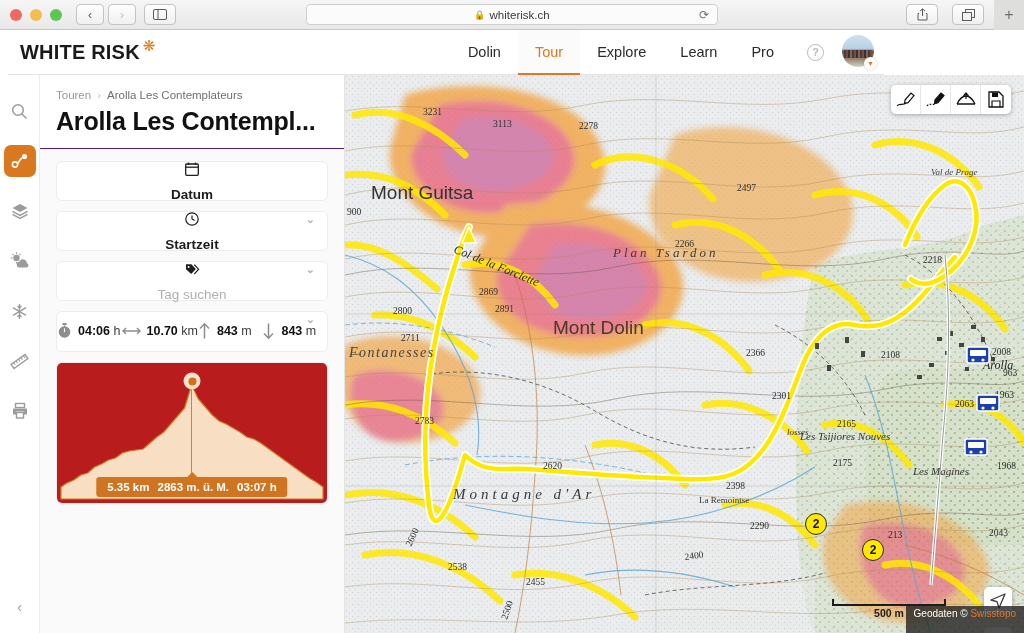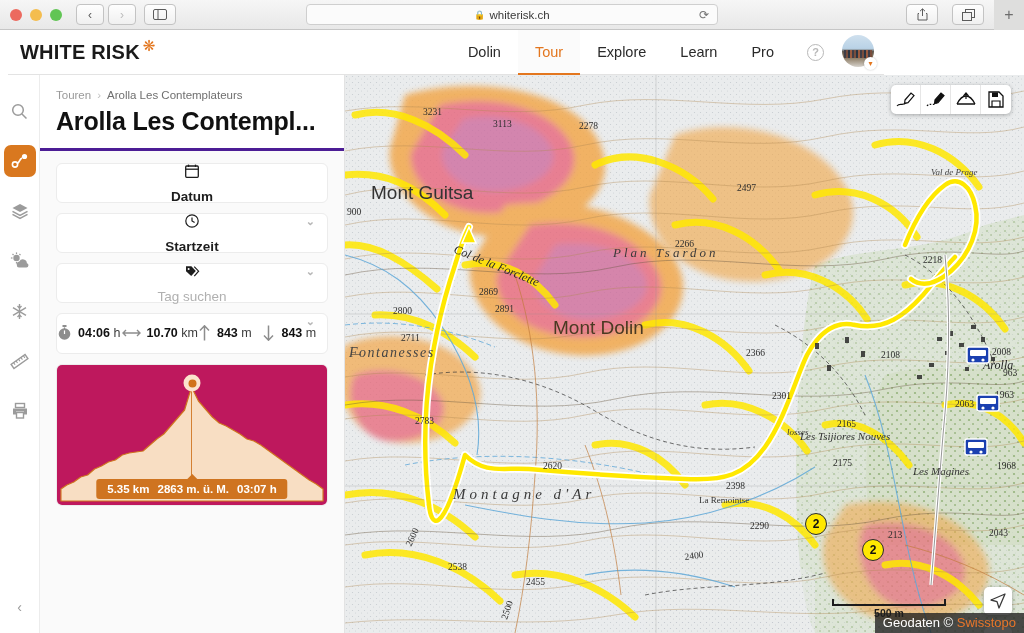--- a/index.html
+++ b/index.html
@@ -110,21 +110,21 @@
     position: absolute; bottom: 18px; left: 0; right: 0;
     display: flex; align-items: center; justify-content: center;
     color: #9b9b9b; font-size: 14px;
   }
 
   
   .panel {
     width: 305px; background: #fafafa; border-right: 1px solid #e3e3e3;
     display: flex; flex-direction: column; overflow: hidden;
   }
-  .panel-head { background: #fff; padding: 14px 16px 12px 16px; border-bottom: 3px solid #4c1d95; }
+  .panel-head { background: #fff; padding: 14px 16px 12px 16px; border-bottom: 1px solid #4c1d95; }
   .breadcrumb { font-size: 11.5px; color: #9a9a9a; display: flex; gap: 6px; align-items: center; }
   .breadcrumb .crumb-link { color: #9a9a9a; }
   .breadcrumb .sep { color: #c0c0c0; }
   .breadcrumb .crumb-current { color: #6f6f6f; }
   .panel-title {
     font-size: 25px; font-weight: 700; color: #111; margin-top: 6px;
     white-space: nowrap; overflow: hidden; letter-spacing: -0.2px;
   }
   .panel-scroll { padding: 12px 16px 0 16px; }
   .card {
@@ -143,21 +143,21 @@
   .stat { flex: 1; display: flex; flex-direction: row; align-items: center; gap: 6px; }
   .stat .sicon { color: #8d8d8d; height: 16px; display: flex; align-items: center; }
   .stat .sval { font-size: 12.5px; color: #111; font-weight: 700; white-space: nowrap; }
   .stat .sval .unit { font-weight: 400; color: #3c3c3c; }
 
   .profile-card { background: #fff; border: 1px solid #ececec; border-radius: 6px; overflow: hidden; }
   .profile-head {
     height: 36px; display: flex; align-items: center; padding: 0 14px;
     font-size: 13.5px; font-weight: 700; color: #1d1d1d; border-bottom: 1px solid #ececec;
   }
-  .profile-body { position: relative; height: 140px; background: #be185d; }
+  .profile-body { position: relative; height: 140px; background: #b91c1c; }
   .profile-svg { display: block; width: 100%; height: 140px; }
   .prof-dot {
     position: absolute; left: 50%; top: 18px; transform: translate(-50%,-50%);
     width: 17px; height: 17px; border-radius: 50%; background: #fbe3cd;
     display: flex; align-items: center; justify-content: center;
   }
   .prof-dot i { width: 8px; height: 8px; border-radius: 50%; background: #d1721a; display: block; }
   .prof-tip {
     position: absolute; left: 50%; bottom: 6px; transform: translateX(-50%);
     background: #cf7420; color: #fff; font-size: 11.5px; font-weight: 700;
@@ -190,21 +190,21 @@
   .locate { top: 512px; border-radius: 5px; box-shadow: 0 1px 4px rgba(0,0,0,.3); overflow: hidden; }
   .zoomgrp { top: 552px; border-radius: 5px; box-shadow: 0 1px 4px rgba(0,0,0,.3); overflow: hidden; }
 
   .scalebar { position: absolute; left: 487px; bottom: 14px; width: 114px; }
   .scalebar .bar { height: 7px; border: 2px solid #1c1c1c; border-top: none; }
   .scalebar .lbl {
     text-align: center; font-size: 10.5px; color: #1c1c1c; margin-top: 1px; font-weight: 600;
   }
   .attribution {
     position: absolute; right: 0; bottom: 0; background: rgba(30,30,30,.78);
-    color: #fff; font-size: 13px; padding: 2px 8px 3px 8px;
+    color: #fff; font-size: 10px; padding: 2px 8px 14px 8px;
   }
   .attribution .brand { color: #e8752a; }
 
   
   .wp {
     position: absolute; width: 22px; height: 22px; border-radius: 50%;
     background: #ffe800; border: 1.5px solid #2b2b2b;
     display: flex; align-items: center; justify-content: center;
     font-size: 12px; font-weight: 700; color: #111;
   }

